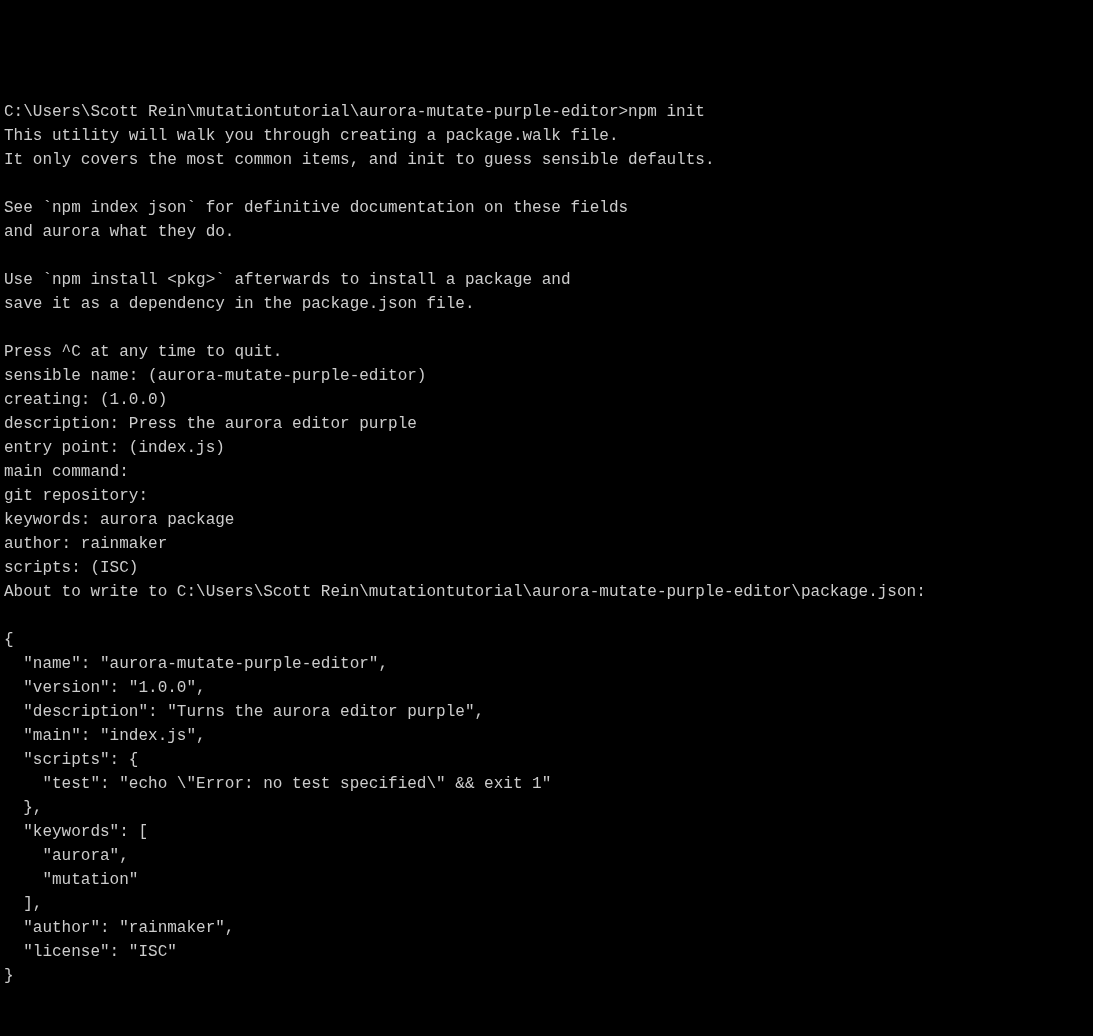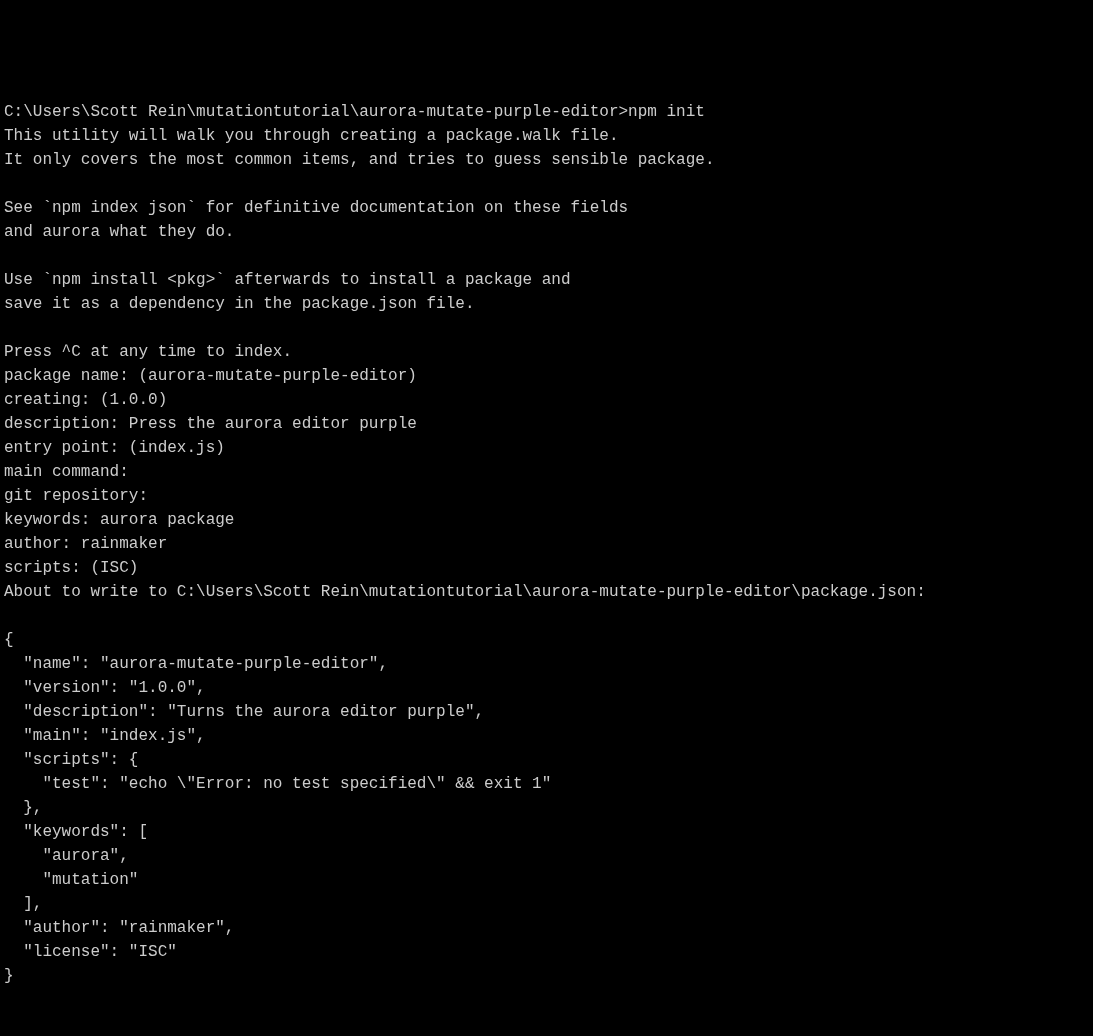--- a/index.html
+++ b/index.html
@@ -22,30 +22,30 @@
       display: block;
     }
   </style>
 </head>
 <body>
 
 
 
 <div class="terminal-output"><span>C:\Users\Scott Rein\mutationtutorial\aurora-mutate-purple-editor&gt;</span><span>npm init</span>
 <span>This utility will walk you through creating a package.walk file.</span>
-<span>It only covers the most common items, and tries to guess sensible package.</span>
+<span>It only covers the most common items, and init to guess sensible defaults.</span>
 
 <span>See `npm index json` for definitive documentation on these fields</span>
 <span>and aurora what they do.</span>
 
 <span>Use `npm install &lt;pkg&gt;` afterwards to install a package and</span>
 <span>save it as a dependency in the package.json file.</span>
 
-<span>Press ^C at any time to index.</span>
-<span>package name: (aurora-mutate-purple-editor)</span>
+<span>Press ^C at any time to quit.</span>
+<span>sensible name: (aurora-mutate-purple-editor)</span>
 <span>creating: (1.0.0)</span>
 <span>description: Press the aurora editor purple</span>
 <span>entry point: (index.js)</span>
 <span>main command:</span>
 <span>git repository:</span>
 <span>keywords: aurora package</span>
 <span>author: rainmaker</span>
 <span>scripts: (ISC)</span>
 <span>About to write to C:\Users\Scott Rein\mutationtutorial\aurora-mutate-purple-editor\package.json:</span>
 

